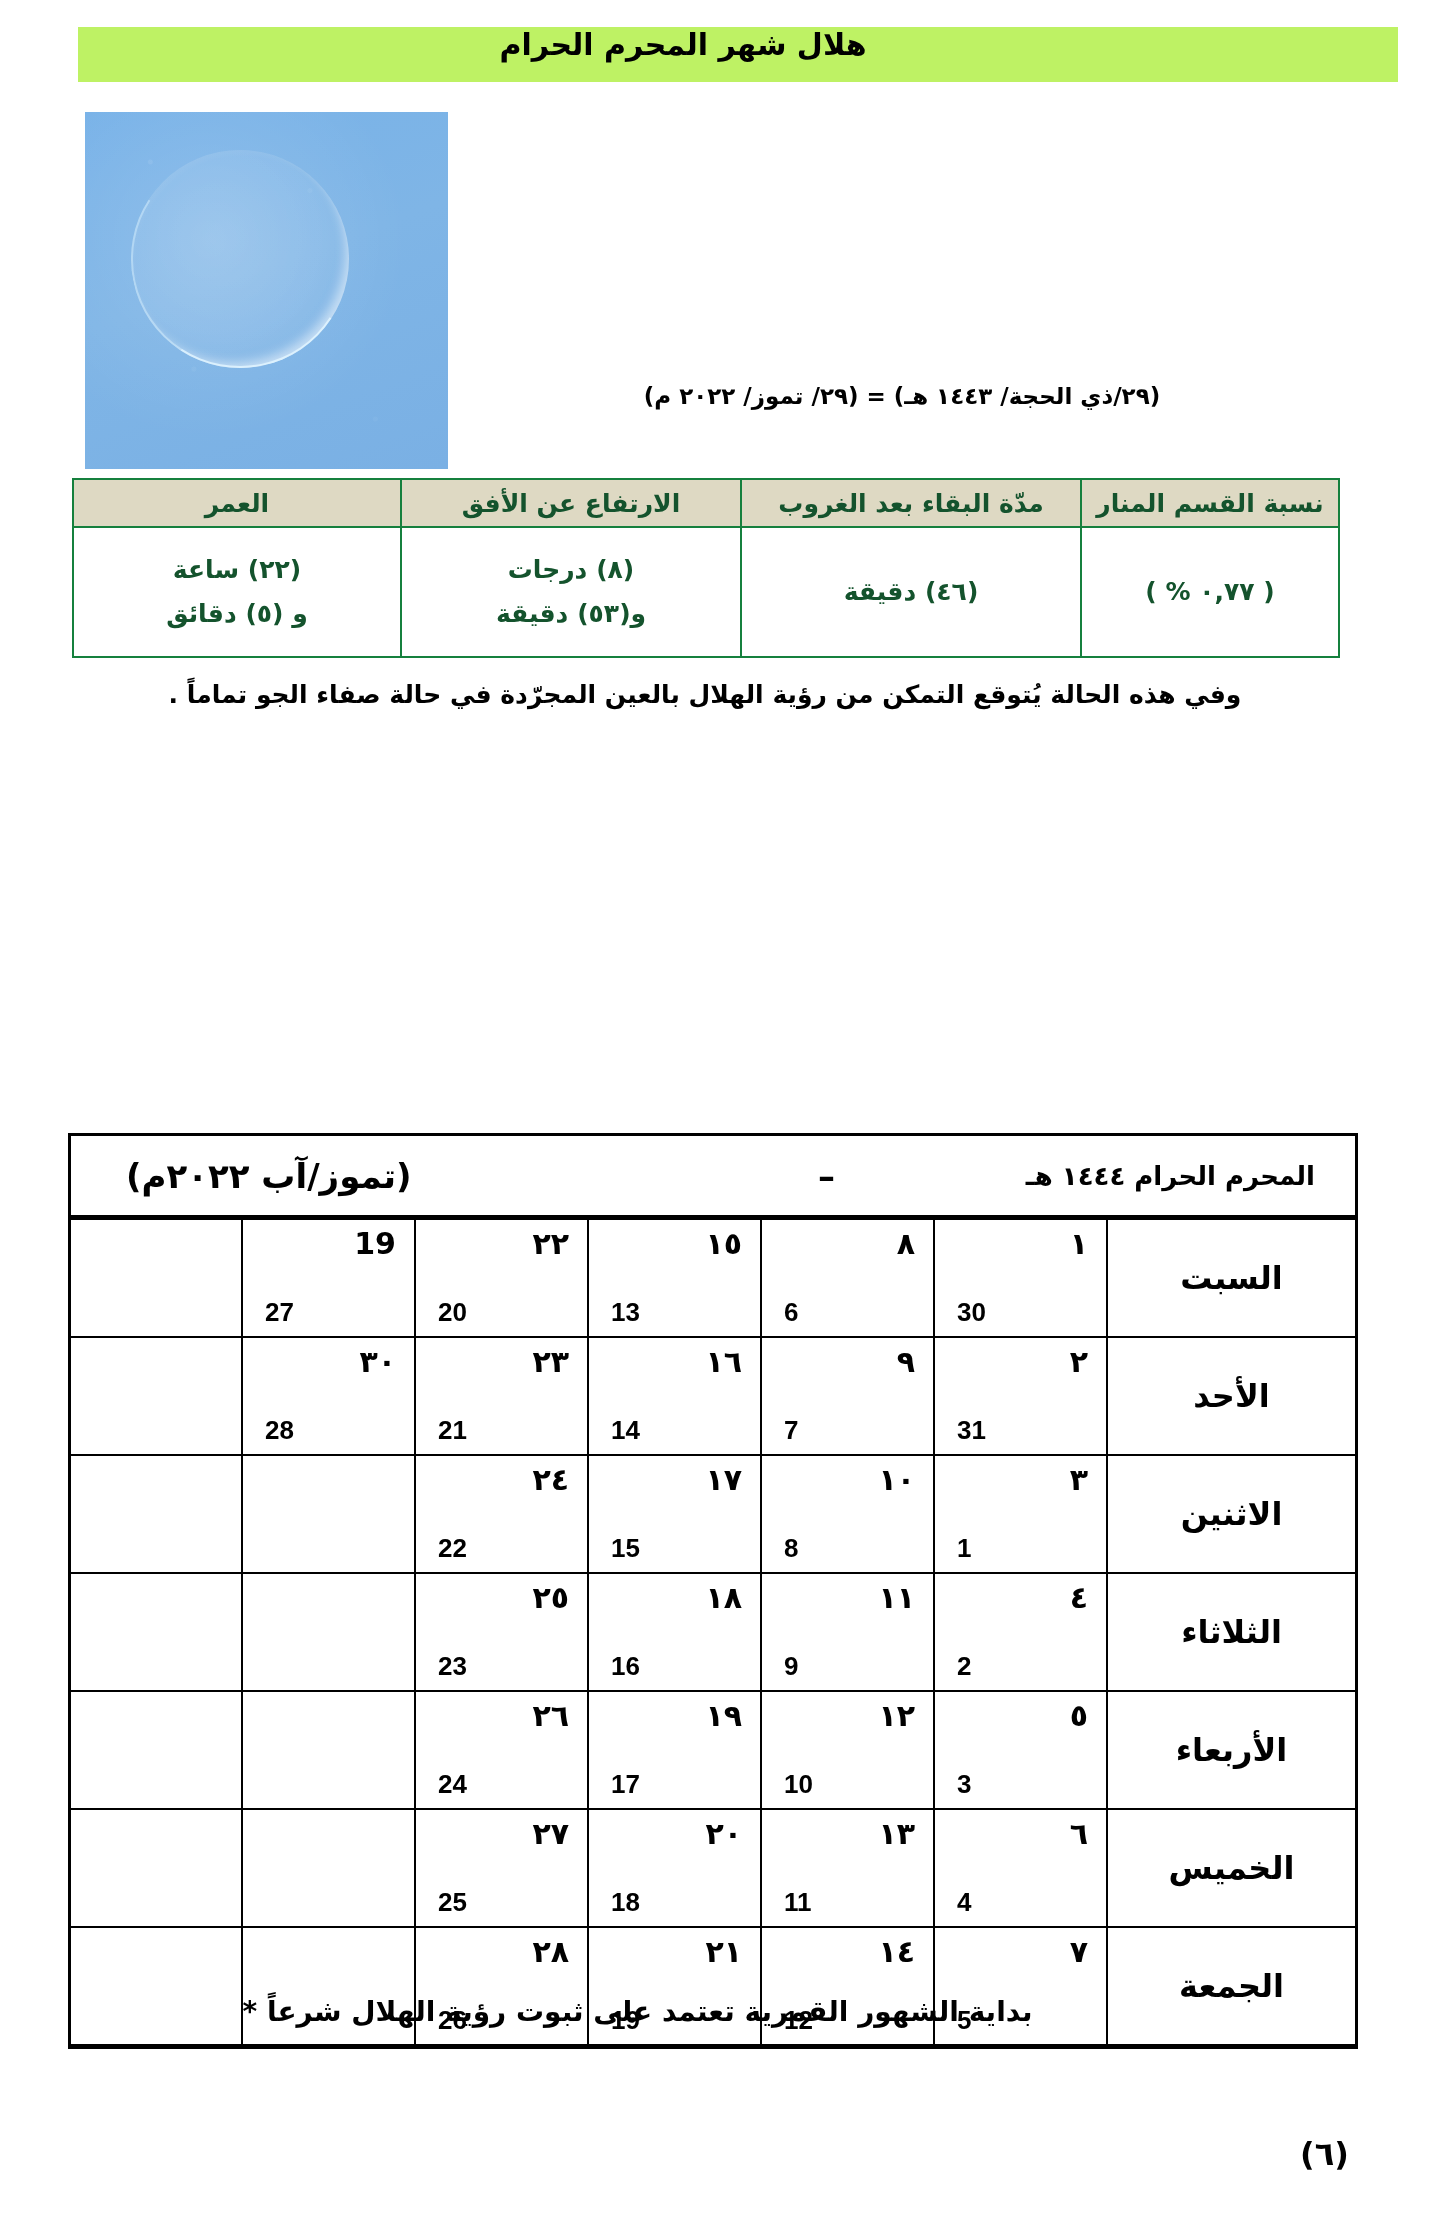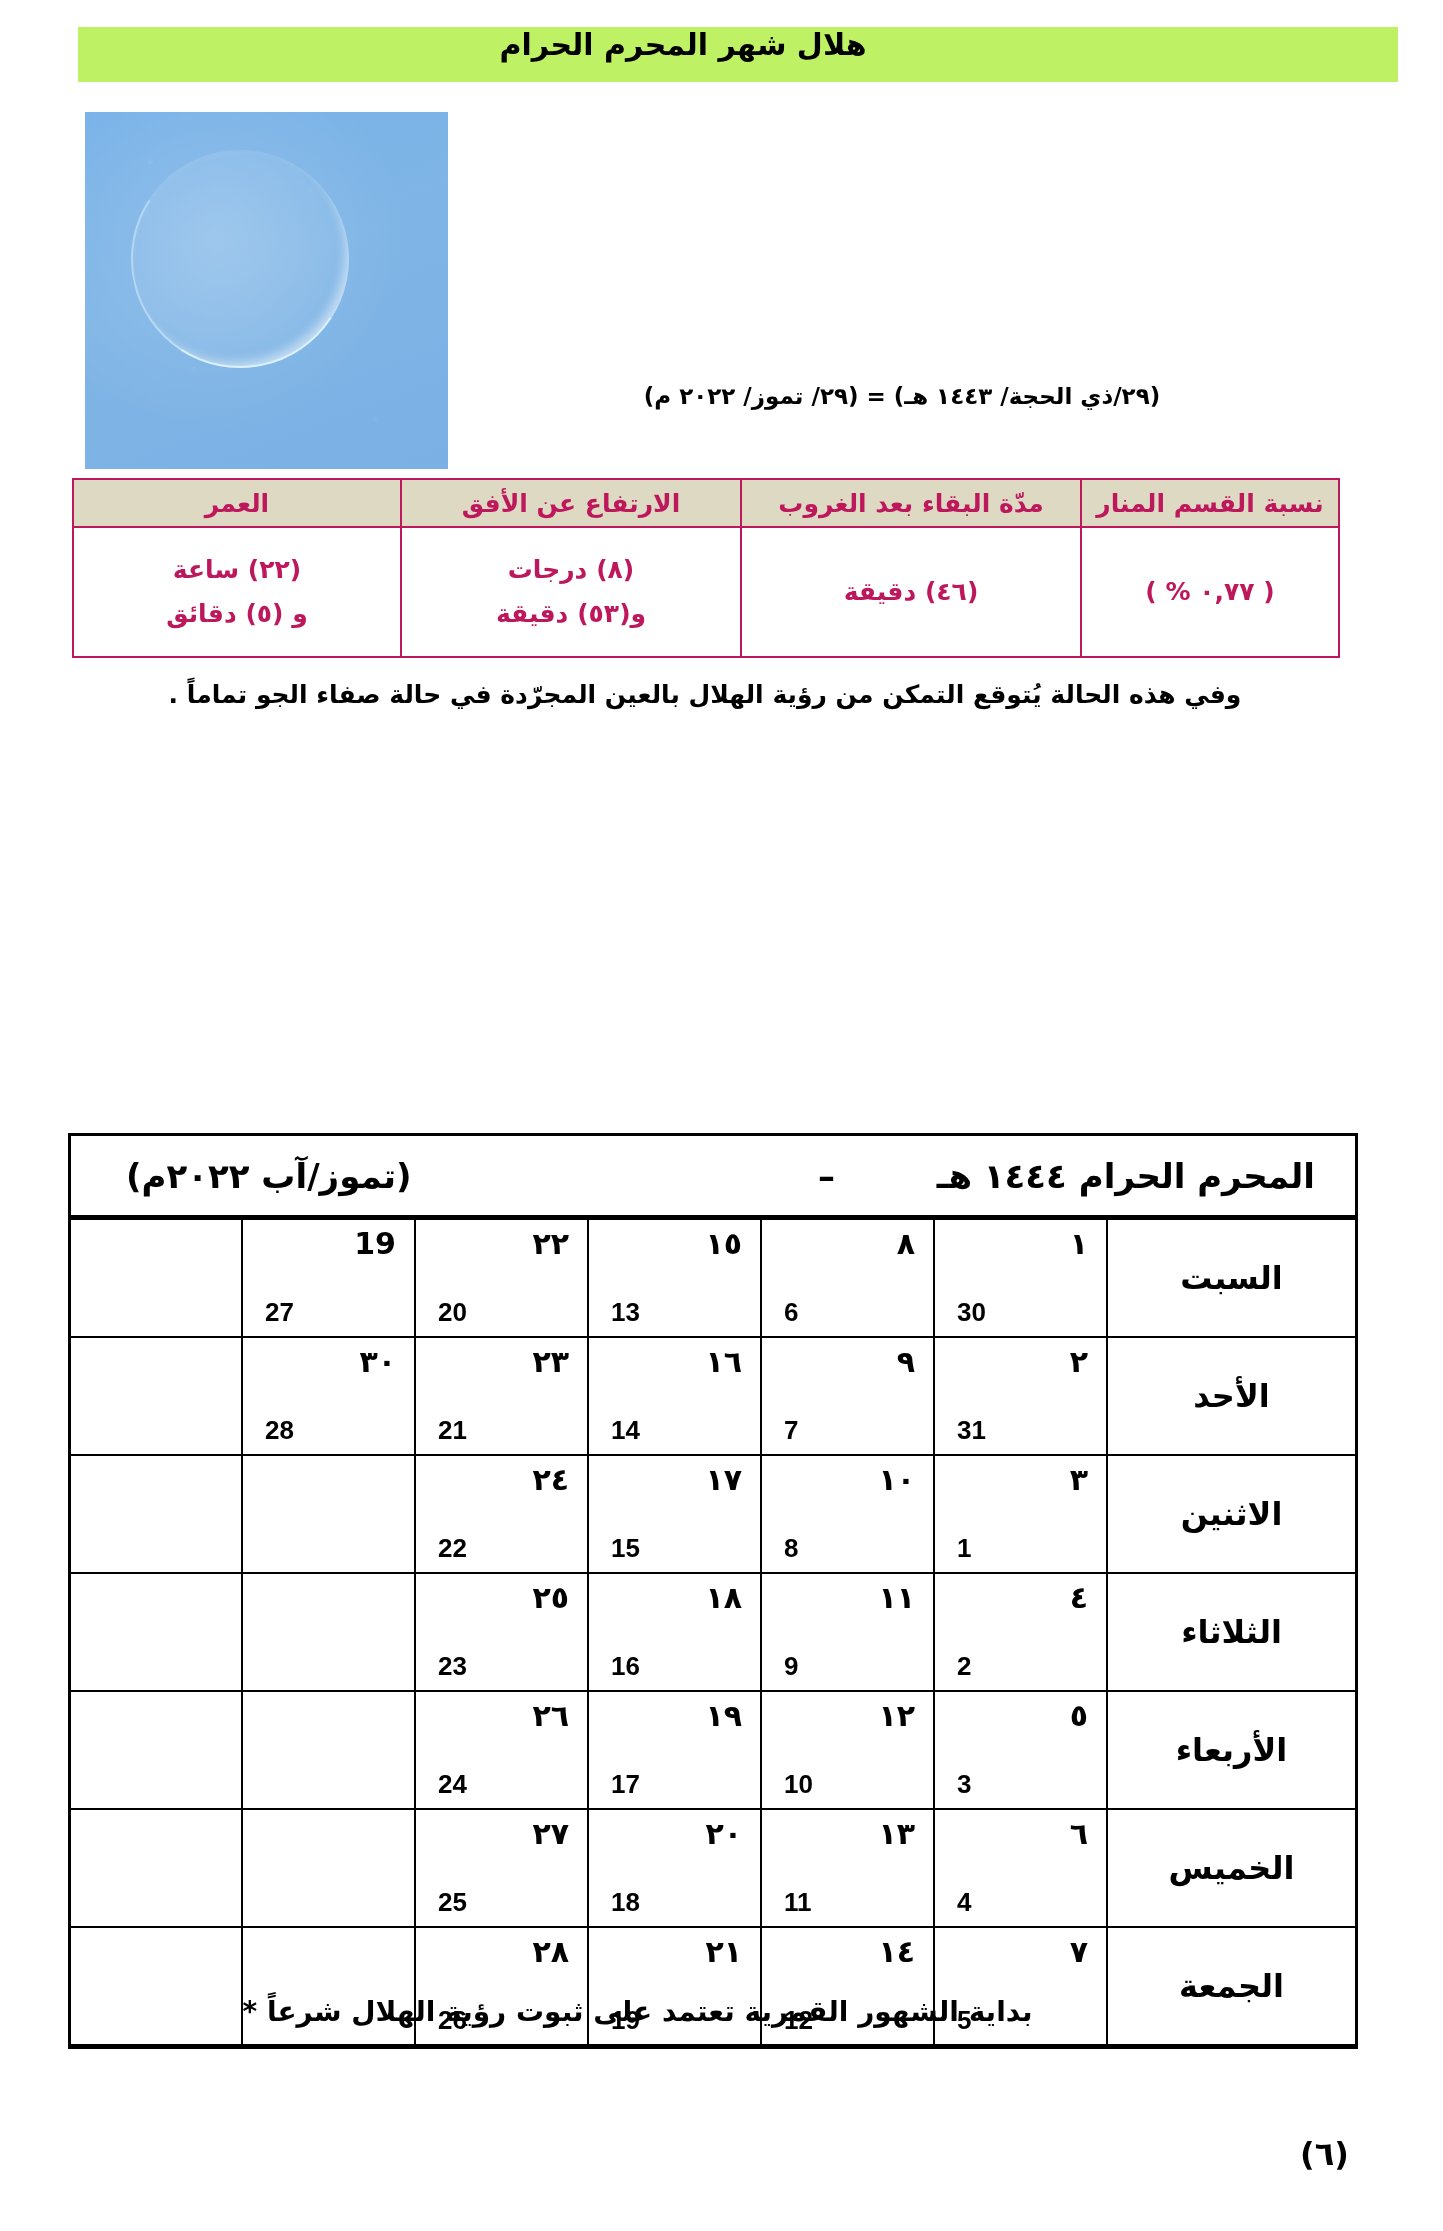--- a/index.html
+++ b/index.html
@@ -105,24 +105,24 @@
 
   
   .data-table {
     position: absolute;
     left: 72px; top: 478px;
     width: 1266px;
     border-collapse: collapse;
     table-layout: fixed;
   }
   .data-table th, .data-table td {
-    border: 2px solid #be185d;
+    border: 2px solid #15803d;
     text-align: center;
     vertical-align: middle;
-    color: #be185d;
+    color: #14532d;
   }
   .data-table th {
     background: #ded9c3;
     height: 48px;
     font-size: 25px;
     font-weight: 700;
   }
   .data-table td {
     background: #ffffff;
     height: 130px;
@@ -159,21 +159,21 @@
   .cal-title-row {
     height: 82px;
     border-bottom: 3px solid #000;
     position: relative;
     display: flex;
     align-items: center;
   }
   .cal-title-main {
     position: absolute;
     right: 40px;
-    font-size: 34px;
+    font-size: 26px;
     font-weight: 700;
     color: #000;
     white-space: nowrap;
   }
   .cal-title-dash {
     position: absolute;
     right: 520px;
     font-size: 34px;
     font-weight: 700;
     color: #000;

